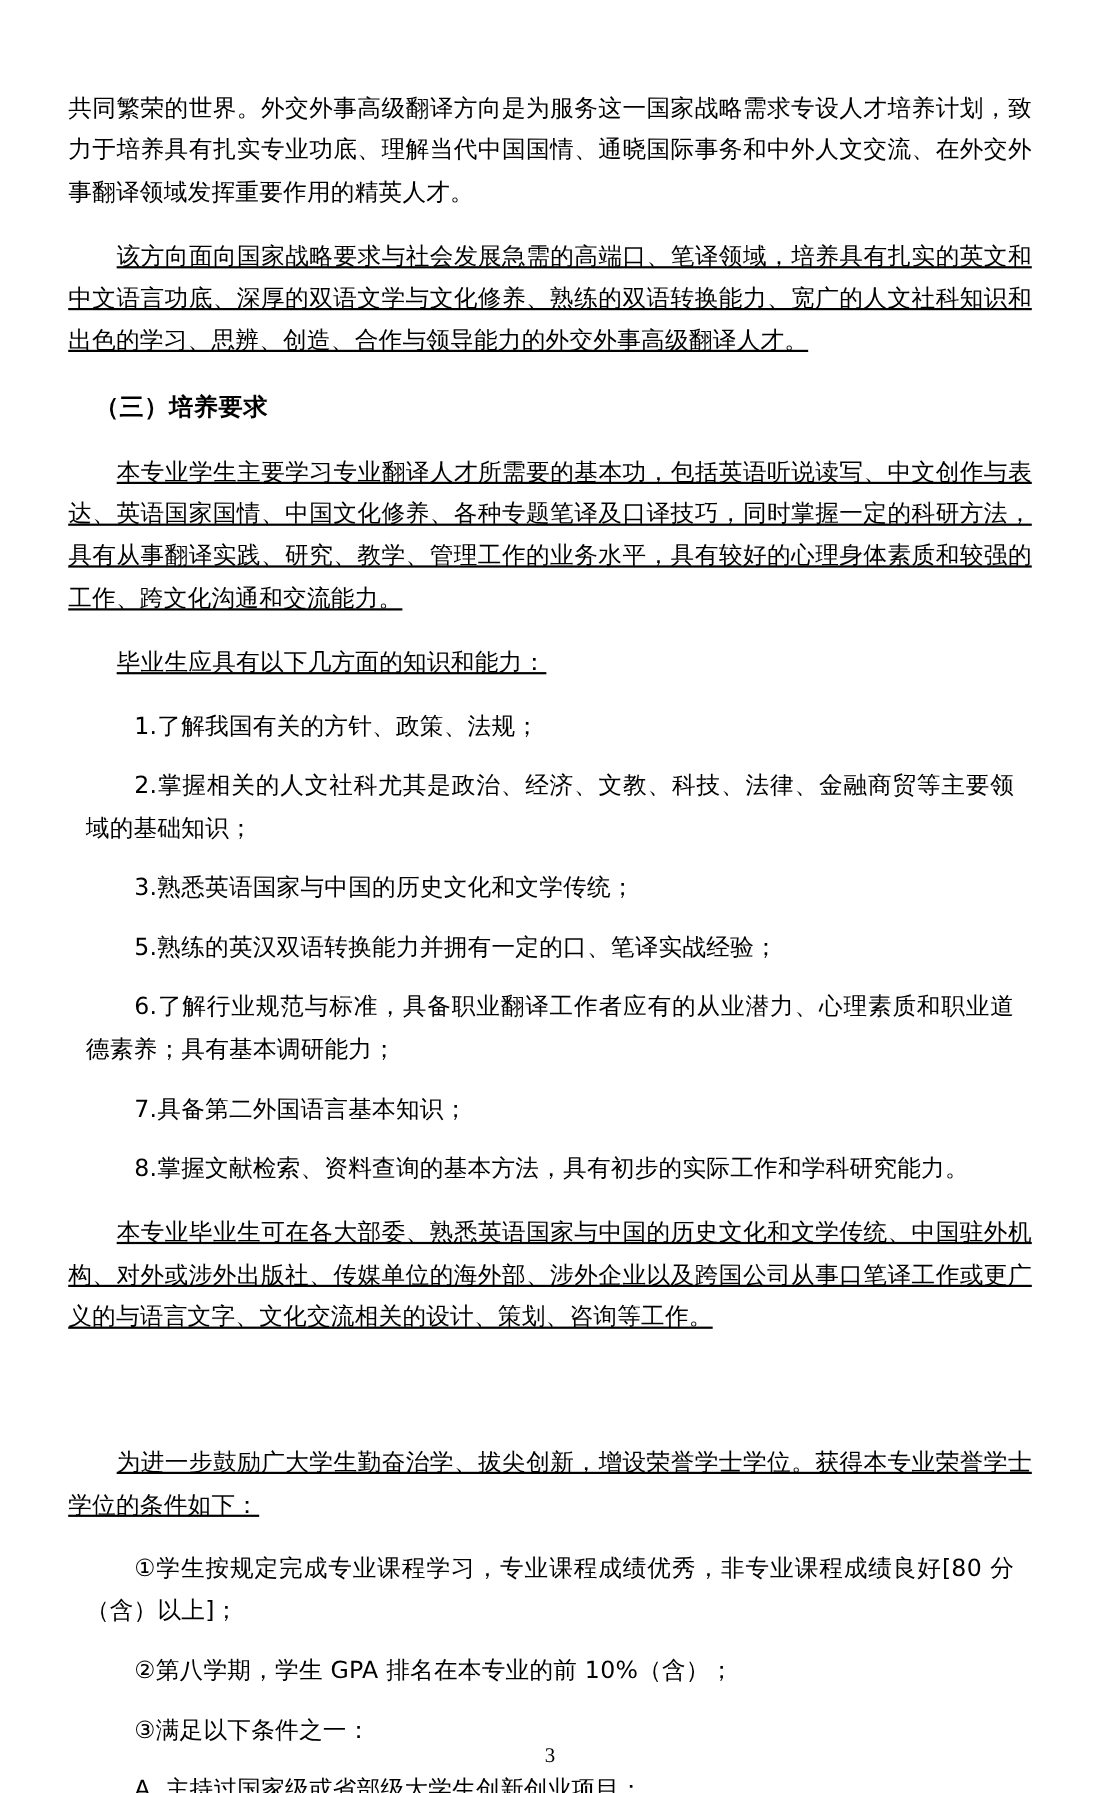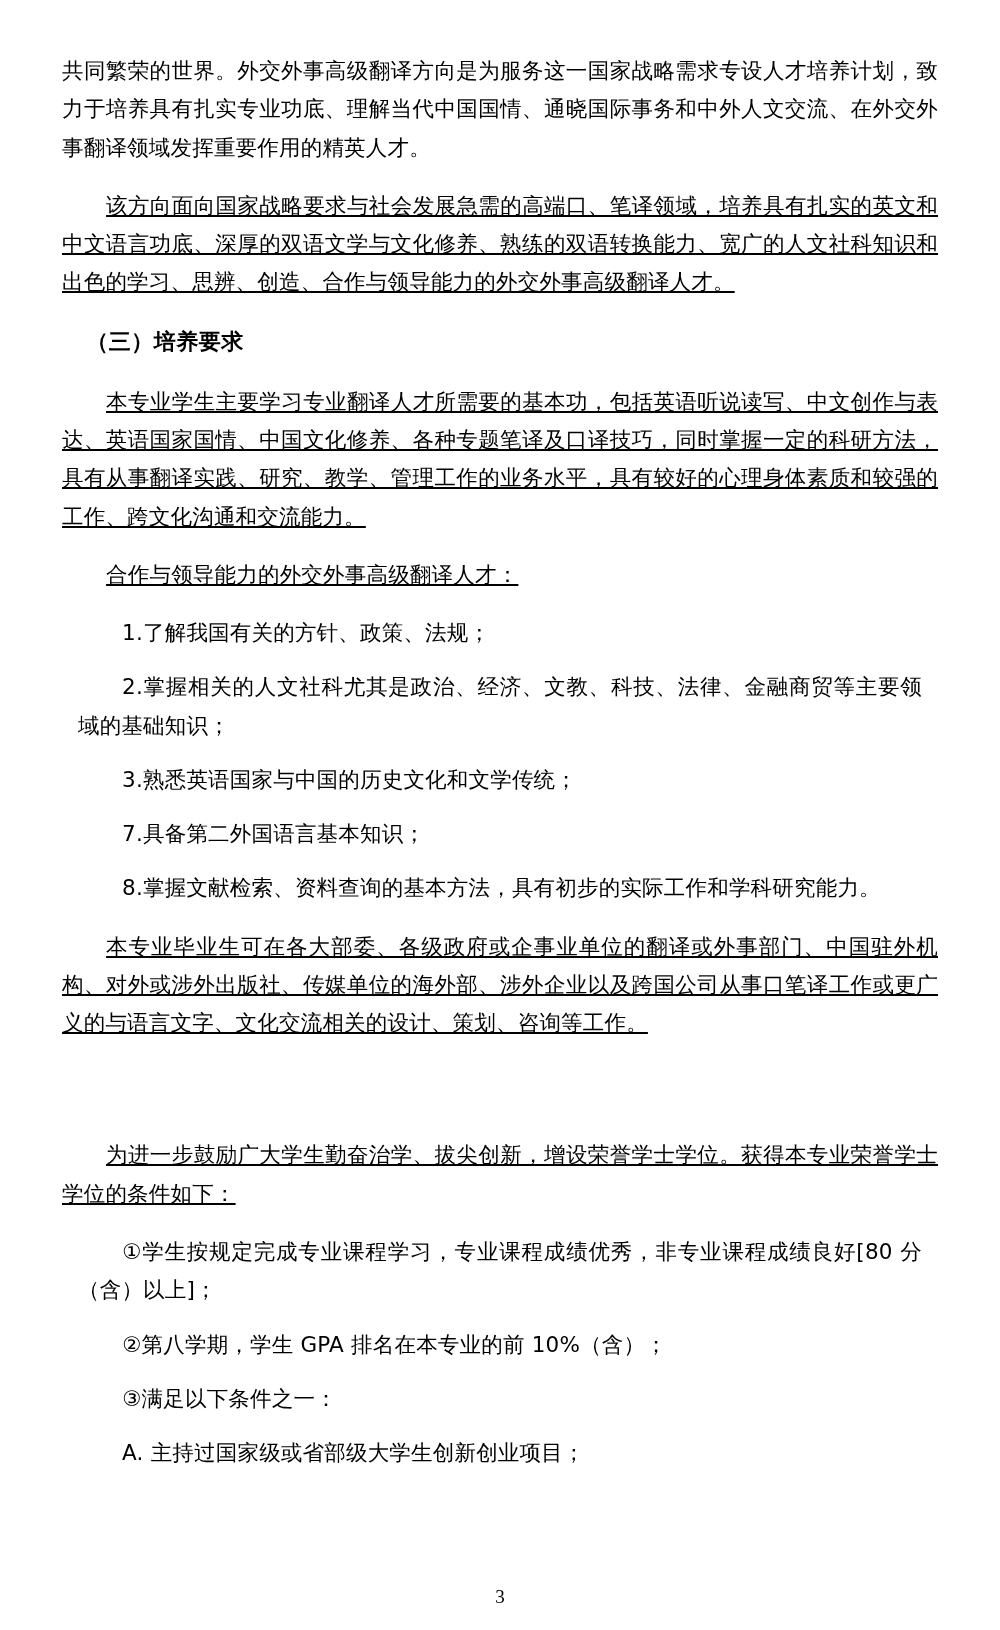--- a/index.html
+++ b/index.html
@@ -12,21 +12,21 @@
     height: 1630px;
     font-family: "DejaVu Sans", "Liberation Sans", sans-serif;
     color: #000000;
     position: relative;
     overflow: hidden;
   }
   .page {
     box-sizing: border-box;
     width: 1000px;
     height: 1630px;
-    padding: 52px 62px 0 62px;
+    padding: 80px 62px 0 62px;
     position: relative;
   }
   .doc-body {
     font-size: 21.5px;
     line-height: 1.78;
     letter-spacing: 0.2px;
     text-align: justify;
     text-justify: inter-ideograph;
   }
   p {
@@ -74,31 +74,33 @@
   <div class="doc-body">
 
     <p class="para">共同繁荣的世界。外交外事高级翻译方向是为服务这一国家战略需求专设人才培养计划，致力于培养具有扎实专业功底、理解当代中国国情、通晓国际事务和中外人文交流、在外交外事翻译领域发挥重要作用的精英人才。</p>
 
     <p class="para indent">该方向面向国家战略要求与社会发展急需的高端口、笔译领域，培养具有扎实的英文和中文语言功底、深厚的双语文学与文化修养、熟练的双语转换能力、宽广的人文社科知识和出色的学习、思辨、创造、合作与领导能力的外交外事高级翻译人才。</p>
 
     <p class="heading">（三）培养要求</p>
 
     <p class="para indent">本专业学生主要学习专业翻译人才所需要的基本功，包括英语听说读写、中文创作与表达、英语国家国情、中国文化修养、各种专题笔译及口译技巧，同时掌握一定的科研方法，具有从事翻译实践、研究、教学、管理工作的业务水平，具有较好的心理身体素质和较强的工作、跨文化沟通和交流能力。</p>
 
-    <p class="para indent">合作与领导能力的外交外事高级翻译人才：</p>
+    <p class="para indent">毕业生应具有以下几方面的知识和能力：</p>
 
     <div class="list-block">
       <p class="li">1.了解我国有关的方针、政策、法规；</p>
       <p class="li">2.掌握相关的人文社科尤其是政治、经济、文教、科技、法律、金融商贸等主要领域的基础知识；</p>
       <p class="li">3.熟悉英语国家与中国的历史文化和文学传统；</p>
+      <p class="li">5.熟练的英汉双语转换能力并拥有一定的口、笔译实战经验；</p>
+      <p class="li">6.了解行业规范与标准，具备职业翻译工作者应有的从业潜力、心理素质和职业道德素养；具有基本调研能力；</p>
       <p class="li">7.具备第二外国语言基本知识；</p>
       <p class="li">8.掌握文献检索、资料查询的基本方法，具有初步的实际工作和学科研究能力。</p>
     </div>
 
-    <p class="para indent">本专业毕业生可在各大部委、各级政府或企事业单位的翻译或外事部门、中国驻外机构、对外或涉外出版社、传媒单位的海外部、涉外企业以及跨国公司从事口笔译工作或更广义的与语言文字、文化交流相关的设计、策划、咨询等工作。</p>
+    <p class="para indent">本专业毕业生可在各大部委、熟悉英语国家与中国的历史文化和文学传统、中国驻外机构、对外或涉外出版社、传媒单位的海外部、涉外企业以及跨国公司从事口笔译工作或更广义的与语言文字、文化交流相关的设计、策划、咨询等工作。</p>
 
     <div class="gap-block"></div>
 
     <p class="para indent">为进一步鼓励广大学生勤奋治学、拔尖创新，增设荣誉学士学位。获得本专业荣誉学士学位的条件如下：</p>
 
     <div class="list-block">
       <p class="li">①学生按规定完成专业课程学习，专业课程成绩优秀，非专业课程成绩良好[80 分（含）以上]；</p>
       <p class="li">②第八学期，学生 GPA 排名在本专业的前 10%（含）；</p>
       <p class="li">③满足以下条件之一：</p>
       <p class="li">A. 主持过国家级或省部级大学生创新创业项目；</p>

